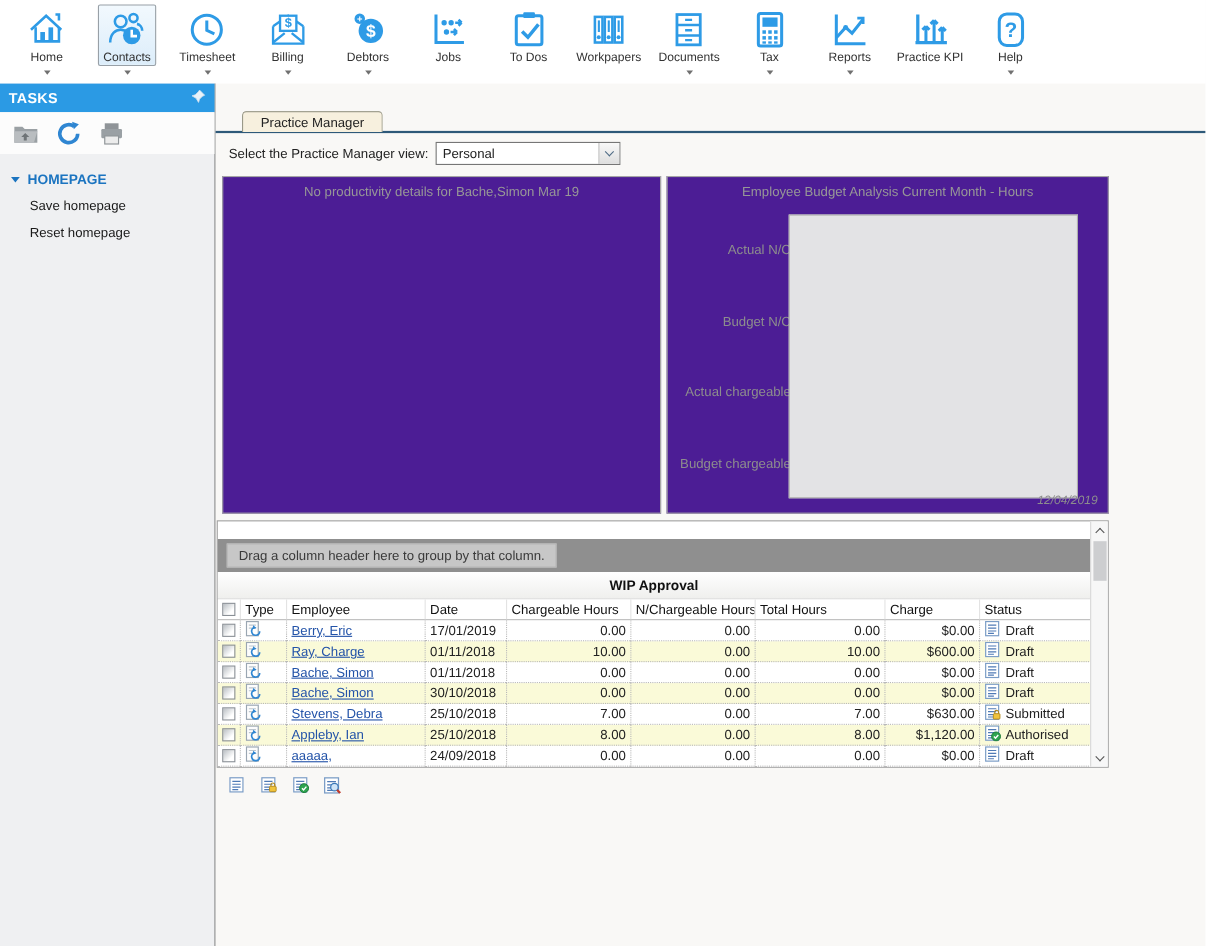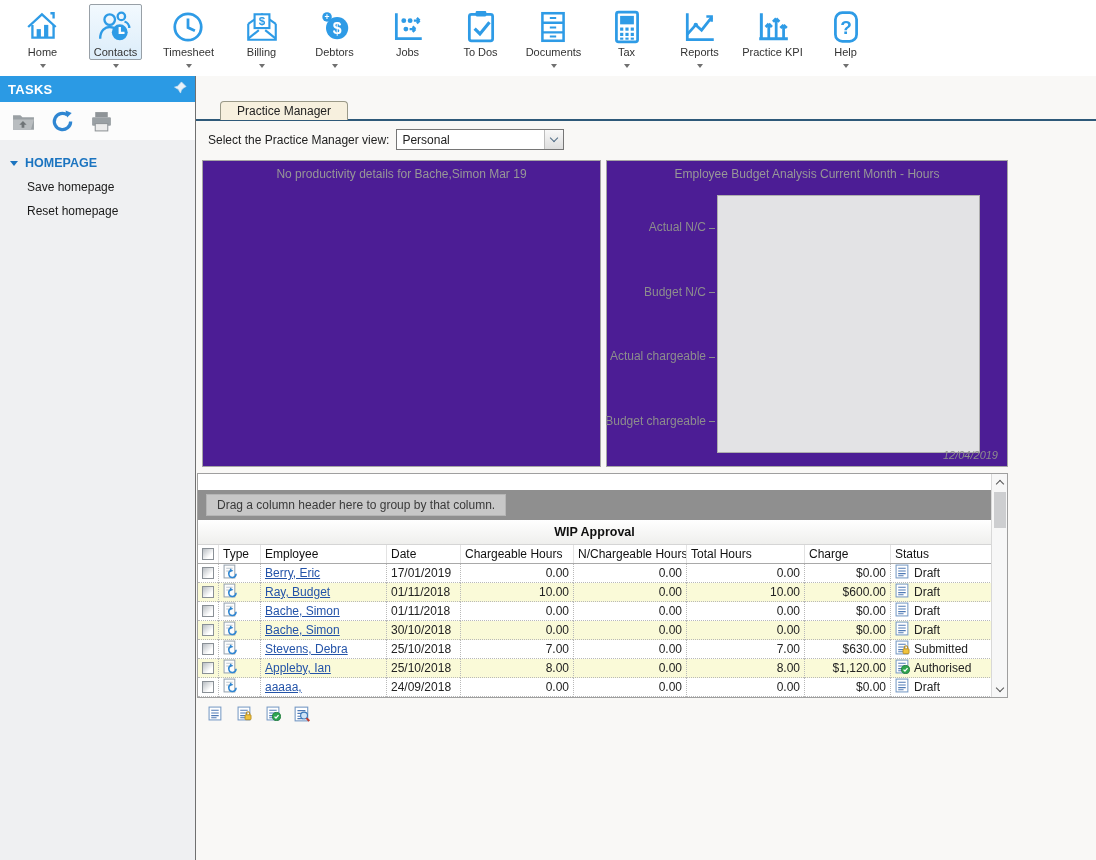--- a/index.html
+++ b/index.html
@@ -43,21 +43,21 @@
   .chev { width:6px; height:6px; border-right:1.6px solid #4f6b85; border-bottom:1.6px solid #4f6b85; display:inline-block; }
   .chev.down { transform:rotate(45deg); margin-top:-3px; }
   .chev.up { transform:rotate(-135deg); margin-bottom:-3px; }
 
   .panels { display:flex; gap:5px; padding:3px 0 0 6px; }
   .panel { background:#4c1d95; border:1px solid #a6a6a6; height:307px; }
   .panel.left { width:399px; }
   .panel.right { width:402px; position:relative; }
   .panel-msg, .chart-title { font-size:12px; color:#979797; text-align:center; padding-top:6px; }
   .chart-area { position:absolute; left:110px; top:34px; width:263px; height:258px; background:#e3e3e5; border:1px solid #aeaeae; }
-  .chart-cats { position:absolute; left:4px; top:34px; width:104px; height:258px;
+  .chart-cats { position:absolute; left:17px; top:34px; width:104px; height:258px;
     display:flex; flex-direction:column; justify-content:space-around; align-items:flex-end; }
   .cat { font-size:12px; color:#8d8d8d; white-space:nowrap; }
   .cat::after { content:""; display:inline-block; width:6px; height:1px; background:#8d8d8d; margin-left:3px; vertical-align:middle; }
   .chart-date { position:absolute; right:9px; bottom:5px; font-size:11px; font-style:italic; color:#8d8d8d; }
 
   
   .table-wrap { margin:6px 0 0 1px; width:811px; display:flex; border:1px solid #9f9f9f; background:#fff; }
   .table-main { width:793px; display:flex; flex-direction:column;margin-top:16px; }
   .group-bar { height:30px; background:#8f8f8f; display:flex; align-items:center; padding-left:8px; flex:none; }
   .group-box { background:#c7c7c7; color:#3a3a3a; font-size:12px; padding:4px 11px; box-shadow:inset 0 0 0 1px #b5b5b5; }
@@ -196,20 +196,42 @@
             <path d="M11 18.5 l5 5 9-11" fill="none" stroke="#2e9be6" stroke-width="3"></path>
           </svg>
         </span>
         <div class="lbl">To Dos</div>
       </div>
     </div>
     <div class="tb-item">
       <div class="box">
         <span class="icn">
           <svg width="36" height="36" viewBox="0 0 34 34">
+            <g fill="none" stroke="#2e9be6" stroke-width="2.2">
+              <rect x="5.5" y="6" width="6.5" height="22"></rect>
+              <rect x="14" y="6" width="6.5" height="22"></rect>
+              <rect x="22.5" y="6" width="6.5" height="22"></rect>
+            </g>
+            <g fill="#2e9be6">
+              <rect x="8" y="9" width="1.8" height="10"></rect>
+              <rect x="16.5" y="9" width="1.8" height="10"></rect>
+              <rect x="25" y="9" width="1.8" height="10"></rect>
+              <circle cx="8.8" cy="23.5" r="1.7"></circle>
+              <circle cx="17.3" cy="23.5" r="1.7"></circle>
+              <circle cx="25.8" cy="23.5" r="1.7"></circle>
+            </g>
+          </svg>
+        </span>
+        <div class="lbl">Workpapers</div>
+      </div>
+    </div>
+    <div class="tb-item">
+      <div class="box">
+        <span class="icn">
+          <svg width="36" height="36" viewBox="0 0 34 34">
             <rect x="7" y="4" width="20" height="26" fill="none" stroke="#2e9be6" stroke-width="2.4"></rect>
             <path d="M7 13 h20 M7 22 h20" stroke="#2e9be6" stroke-width="2.2"></path>
             <path d="M14 8.5 h6 M14 17.5 h6 M14 26 h6" stroke="#2e9be6" stroke-width="2"></path>
           </svg>
         </span>
         <div class="lbl">Documents</div>
       </div>
       <div class="arrow"></div>
     </div>
     <div class="tb-item">
@@ -409,21 +431,21 @@
               </div>
               <div class="cell" style="width: 42px; flex: 0 0 auto;">
                 <span><svg width="15" height="15" viewBox="0 0 14 14">
                     <rect x="1" y="1" width="10" height="12" fill="#fdfdfd" stroke="#9aa6b2"></rect>
                     <path d="M3 4 h6 M3 6.5 h6" stroke="#bcc5ce" stroke-width="1"></path>
                     <path d="M12.2 9.2 a3.4 3.4 0 1 1 -4.8 -3.1" fill="none" stroke="#2f86d2" stroke-width="1.4"></path>
                     <path d="M6.6 4.2 l3 2.2 -3.4 1.2z" fill="#2f86d2"></path>
                   </svg></span>
               </div>
               <div class="cell" style="width: 126px; flex: 0 0 auto;">
-                <span class="link">Ray, Budget</span>
+                <span class="link">Ray, Charge</span>
               </div>
               <div class="cell" style="width: 74px; flex: 0 0 auto;">01/11/2018</div>
               <div class="cell num" style="width: 113px; flex: 0 0 auto;">10.00</div>
               <div class="cell num" style="width: 113px; flex: 0 0 auto;">0.00</div>
               <div class="cell num" style="width: 118px; flex: 0 0 auto;">10.00</div>
               <div class="cell num" style="width: 86px; flex: 0 0 auto;">$600.00</div>
               <div class="cell" style="width: 100px; flex: 0 0 auto;">
                 <span><svg width="15" height="15" viewBox="0 0 14 14">
                     <rect x="1" y="1" width="11" height="12" fill="#fff" stroke="#7a9cc6"></rect>
                     <g stroke="#4f7ab5" stroke-width="1" fill="none">

